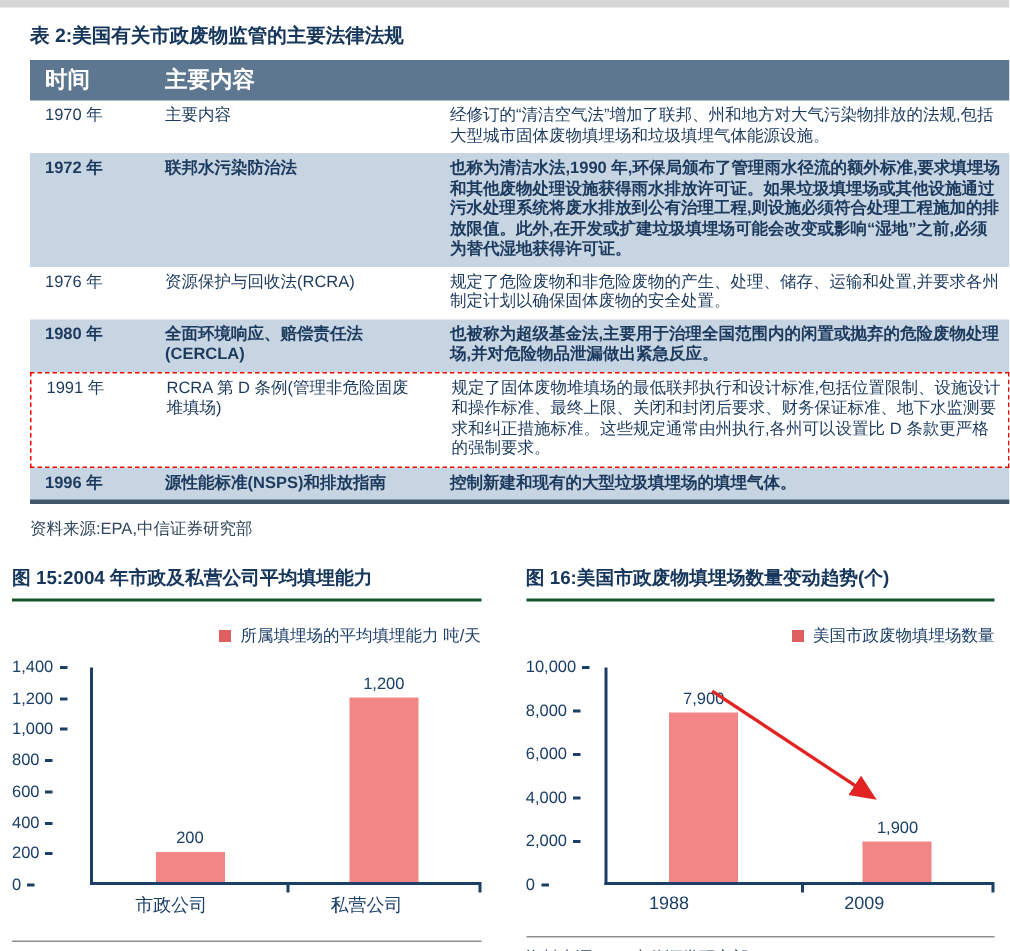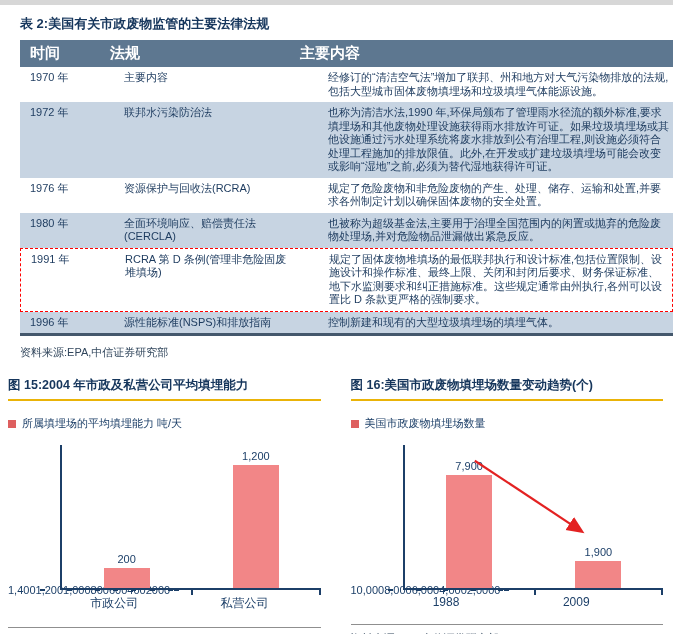--- a/index.html
+++ b/index.html
@@ -6,40 +6,40 @@
   html,body { width:673px; height:634px; background:#ffffff; overflow:hidden;
     font-family:"Liberation Sans","DejaVu Sans",sans-serif; }
   .top-strip { height:5px; background:#d7d7d7; }
 
   
   .table-section { margin:10px 0 0 20px; }
   .tbl-title { font-size:13px; font-weight:bold; color:#16365c; margin-bottom:7px; }
   .grid-row { display:grid; grid-template-columns:80px 190px 1fr; }
   .t-header { background:#5d7790; color:#ffffff; font-weight:bold; font-size:15px; }
   .t-header > div { padding:4px 8px 4px 10px; }
-  .t-row { font-size:11px; color:#1c3a5e; line-height:13.5px;gap:14px; }
+  .t-row { font-size:11px; color:#1c3a5e; line-height:13.5px; }
   .t-row > div { padding:4px 8px 4px 10px; }
-  .t-row.alt { background:#c7d4e2; }
+  .t-row.alt { background:#c7d4e2;font-weight:bold; }
   .t-row.highlight { border:1px dashed #ff0000; }
   .t-row.last { border-bottom:3px solid #44586c; }
   .cell-content { padding-right:4px !important; }
   .tbl-source { margin:9px 0 0 20px; font-size:11px; color:#31465c; }
 
   
   .figures { display:flex; gap:30px; padding:0 10px 0 8px; margin-top:17px; }
   .figure { flex:1; min-width:0; }
   .fig-title { font-size:12.5px; font-weight:bold; color:#16365c;
-    padding-bottom:5px; border-bottom:2px solid #eab308; white-space:nowrap; }
-  .legend { display:flex; justify-content:flex-start; align-items:center; gap:6px;
+    padding-bottom:5px; border-bottom:2px solid #14532d; white-space:nowrap; }
+  .legend { display:flex; justify-content:flex-end; align-items:center; gap:6px;
     margin-top:15px; font-size:11px; color:#1c3f68; }
   .legend-swatch { width:8px; height:8px; background:#de5f5f; flex:0 0 auto; }
 
   .chart { display:flex; align-items:flex-start; margin-top:14px; }
-  .yaxis { display:flex; justify-content:space-between;
-    align-items:flex-end; height:157px; margin-top:-6px; padding-right:9px;
+  .yaxis { display:flex; flex-direction:column; justify-content:space-between;
+    align-items:flex-start; height:157px; margin-top:-6px; padding-right:9px;
     width:52px; flex:0 0 52px; }
   .ytick { font-size:11px; color:#1c3f68; line-height:12px; position:relative; }
   .ytick::after { content:""; position:absolute; right:-9px; top:50%; margin-top:-1px;
     width:5px; height:2px; background:#1c3f68; }
   .plot-col { flex:1; min-width:0; }
   .plot { position:relative; height:145px;
     border-left:2px solid #1c3f68; border-bottom:2px solid #1c3f68; }
   .plot::before { content:""; position:absolute; left:50%; bottom:-7px; width:2px; height:5px; background:#1c3f68; }
   .plot::after  { content:""; position:absolute; right:0;  bottom:-7px; width:2px; height:5px; background:#1c3f68; }
   .bars { display:flex; height:100%; align-items:flex-end; justify-content:space-around; }
@@ -57,21 +57,20 @@
 </head>
 <body>
 
 <div class="top-strip"></div>
 
 <div class="table-section">
   <div class="tbl-title">表 2:美国有关市政废物监管的主要法律法规</div>
 
   <div class="grid-row t-header">
     <div>时间</div>
-    <div>法规</div>
     <div>主要内容</div>
   </div>
 
   <div class="grid-row t-row">
     <div class="cell-time">1970 年</div>
     <div class="cell-law">主要内容</div>
     <div class="cell-content">经修订的“清洁空气法”增加了联邦、州和地方对大气污染物排放的法规,包括大型城市固体废物填埋场和垃圾填埋气体能源设施。</div>
   </div>
   <div class="grid-row t-row alt">
     <div class="cell-time">1972 年</div>

